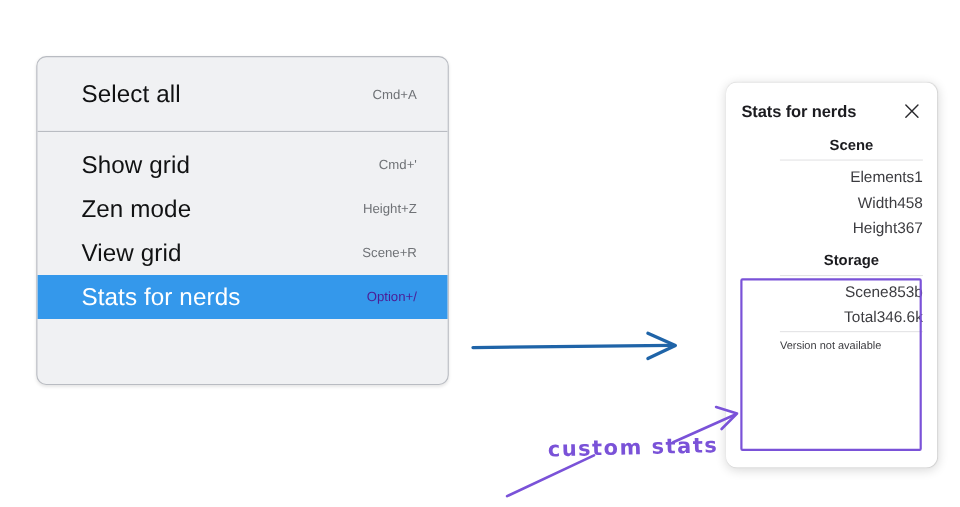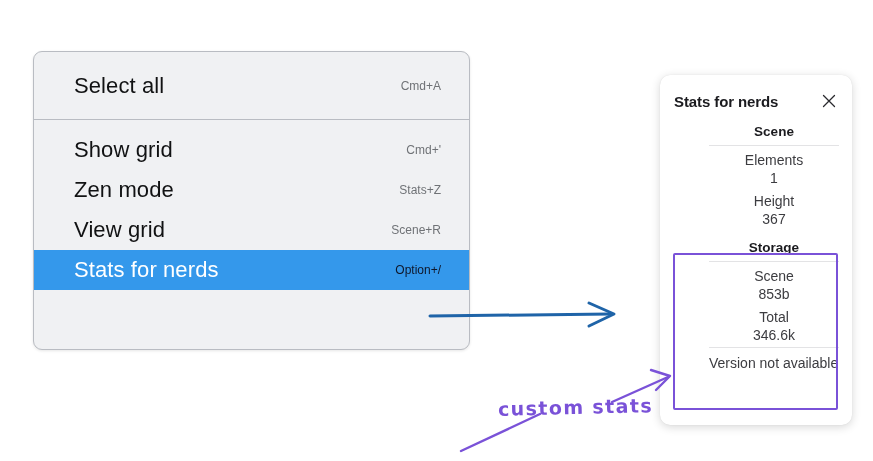--- a/index.html
+++ b/index.html
@@ -14,21 +14,21 @@
     overflow: hidden;
     font-family: "Liberation Sans", sans-serif;
     -webkit-font-smoothing: antialiased;
   }
 
   
   .context-menu {
     position: absolute;
     left: 33px;
     top: 51px;
-    width: 437px;
+    width: 375px;
     height: 299px;
     background: #f0f1f3;
     border: 1px solid #b9bcc2;
     border-radius: 9px;
     box-sizing: border-box;
     box-shadow: 0 1px 3px rgba(0,0,0,0.10);
     overflow: hidden;
   }
   .menu-group {
     padding: 6px 0;
@@ -64,21 +64,21 @@
     color: #6f7276;
     white-space: nowrap;
   }
   .menu-item.selected {
     background: #3498eb;
   }
   .menu-item.selected .mi-label {
     color: #ffffff;
   }
   .menu-item.selected .mi-shortcut {
-    color: #0f172a;
+    color: #4c1d95;
   }
 
   
   .stats-panel {
     position: absolute;
     left: 660px;
     top: 75px;
     width: 192px;
     height: 350px;
     background: #ffffff;
@@ -132,26 +132,25 @@
     margin: 0 0 3px 0;
   }
   .sp-row {
     display: flex;
     align-items: center;
     justify-content: flex-end;
     font-size: 14px;
     color: #3c3c40;
     padding: 3px 0;
     line-height: 1.25;
-    flex-direction: column;
   }
   .sp-row .sp-key { white-space: nowrap; }
   .sp-row .sp-val { white-space: nowrap; }
   .sp-single {
-    font-size: 14px;
+    font-size: 10px;
     color: #3c3c40;
     padding: 4px 0 3px 0;
     white-space: nowrap;
   }
 
   
   .purple-box {
     position: absolute;
     left: 673px;
     top: 253px;
@@ -198,21 +197,21 @@
 
   <div class="menu-sep"></div>
 
   <div class="menu-group group-bottom">
     <div class="menu-item">
       <span class="mi-label">Show grid</span>
       <span class="mi-shortcut">Cmd+'</span>
     </div>
     <div class="menu-item">
       <span class="mi-label">Zen mode</span>
-      <span class="mi-shortcut">Stats+Z</span>
+      <span class="mi-shortcut">Height+Z</span>
     </div>
     <div class="menu-item">
       <span class="mi-label">View grid</span>
       <span class="mi-shortcut">Scene+R</span>
     </div>
     <div class="menu-item selected">
       <span class="mi-label">Stats for nerds</span>
       <span class="mi-shortcut">Option+/</span>
     </div>
   </div>
@@ -232,20 +231,24 @@
   <div class="sp-body">
 
     <div class="sp-section">
       <div class="sp-section-head">Scene</div>
       <div class="sp-rule"></div>
       <div class="sp-row">
         <span class="sp-key">Elements</span>
         <span class="sp-val">1</span>
       </div>
       <div class="sp-row">
+        <span class="sp-key">Width</span>
+        <span class="sp-val">458</span>
+      </div>
+      <div class="sp-row">
         <span class="sp-key">Height</span>
         <span class="sp-val">367</span>
       </div>
     </div>
 
     <div class="sp-section">
       <div class="sp-section-head">Storage</div>
       <div class="sp-rule"></div>
       <div class="sp-row">
         <span class="sp-key">Scene</span>

